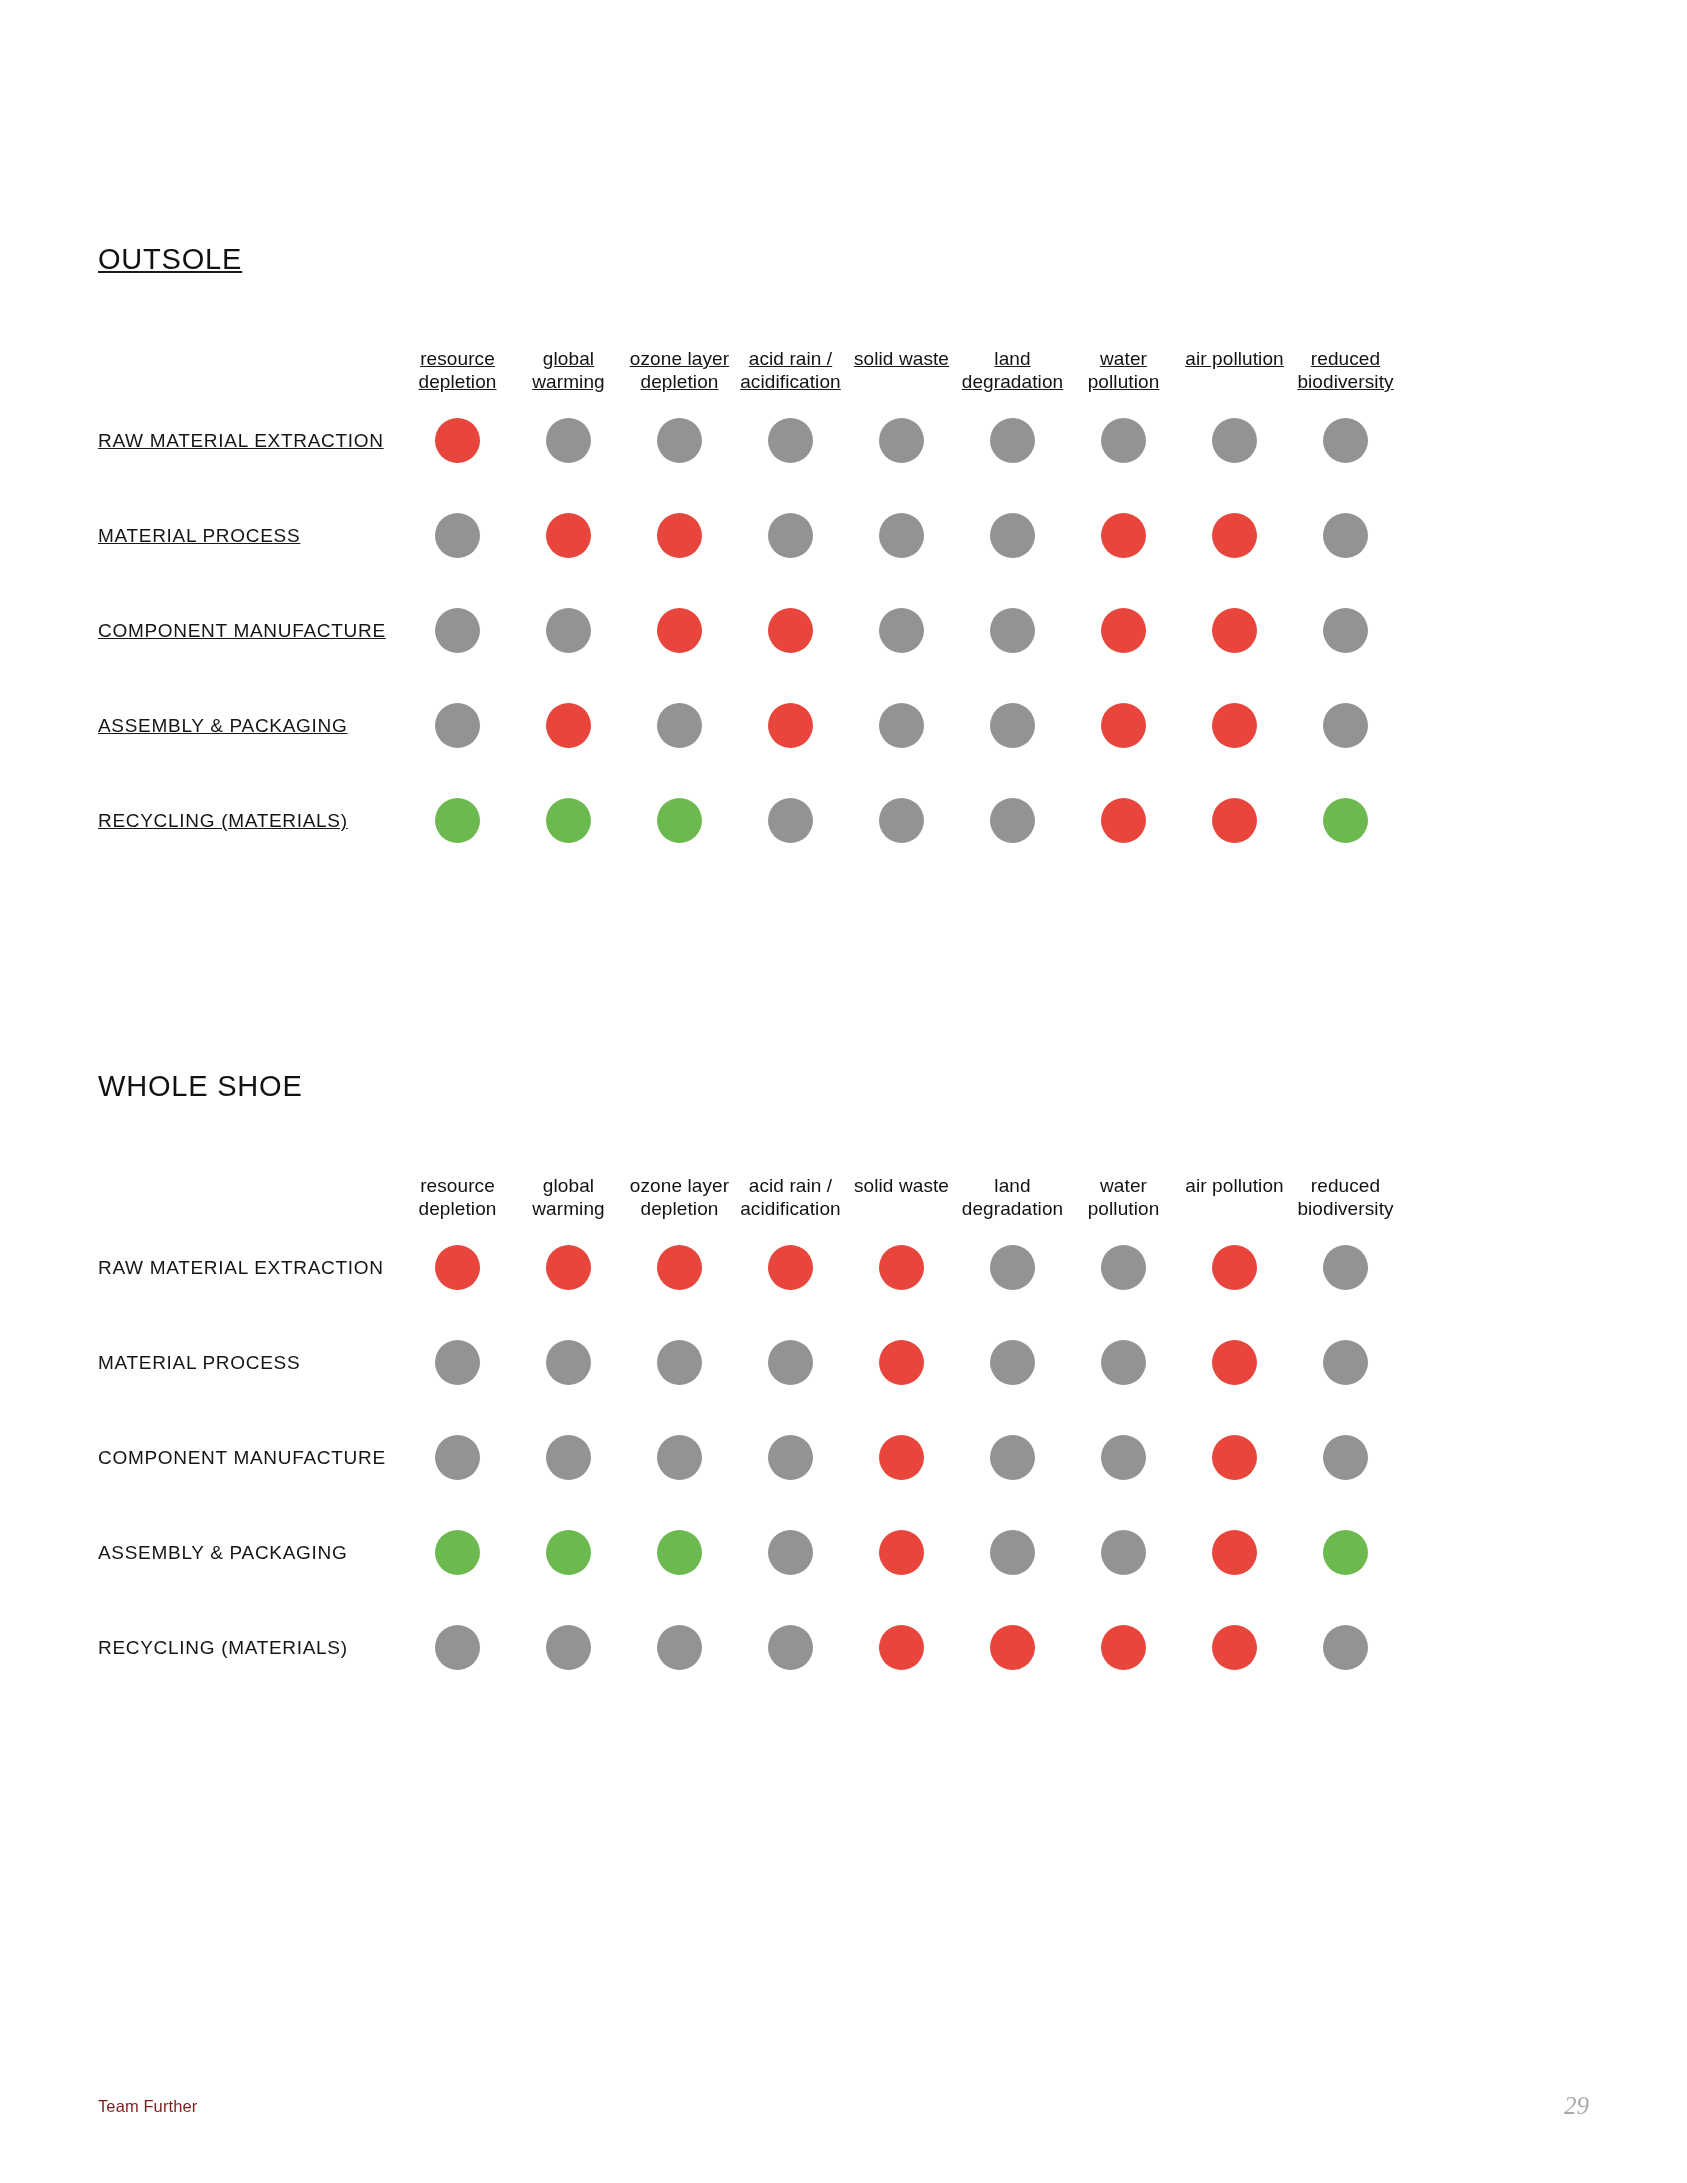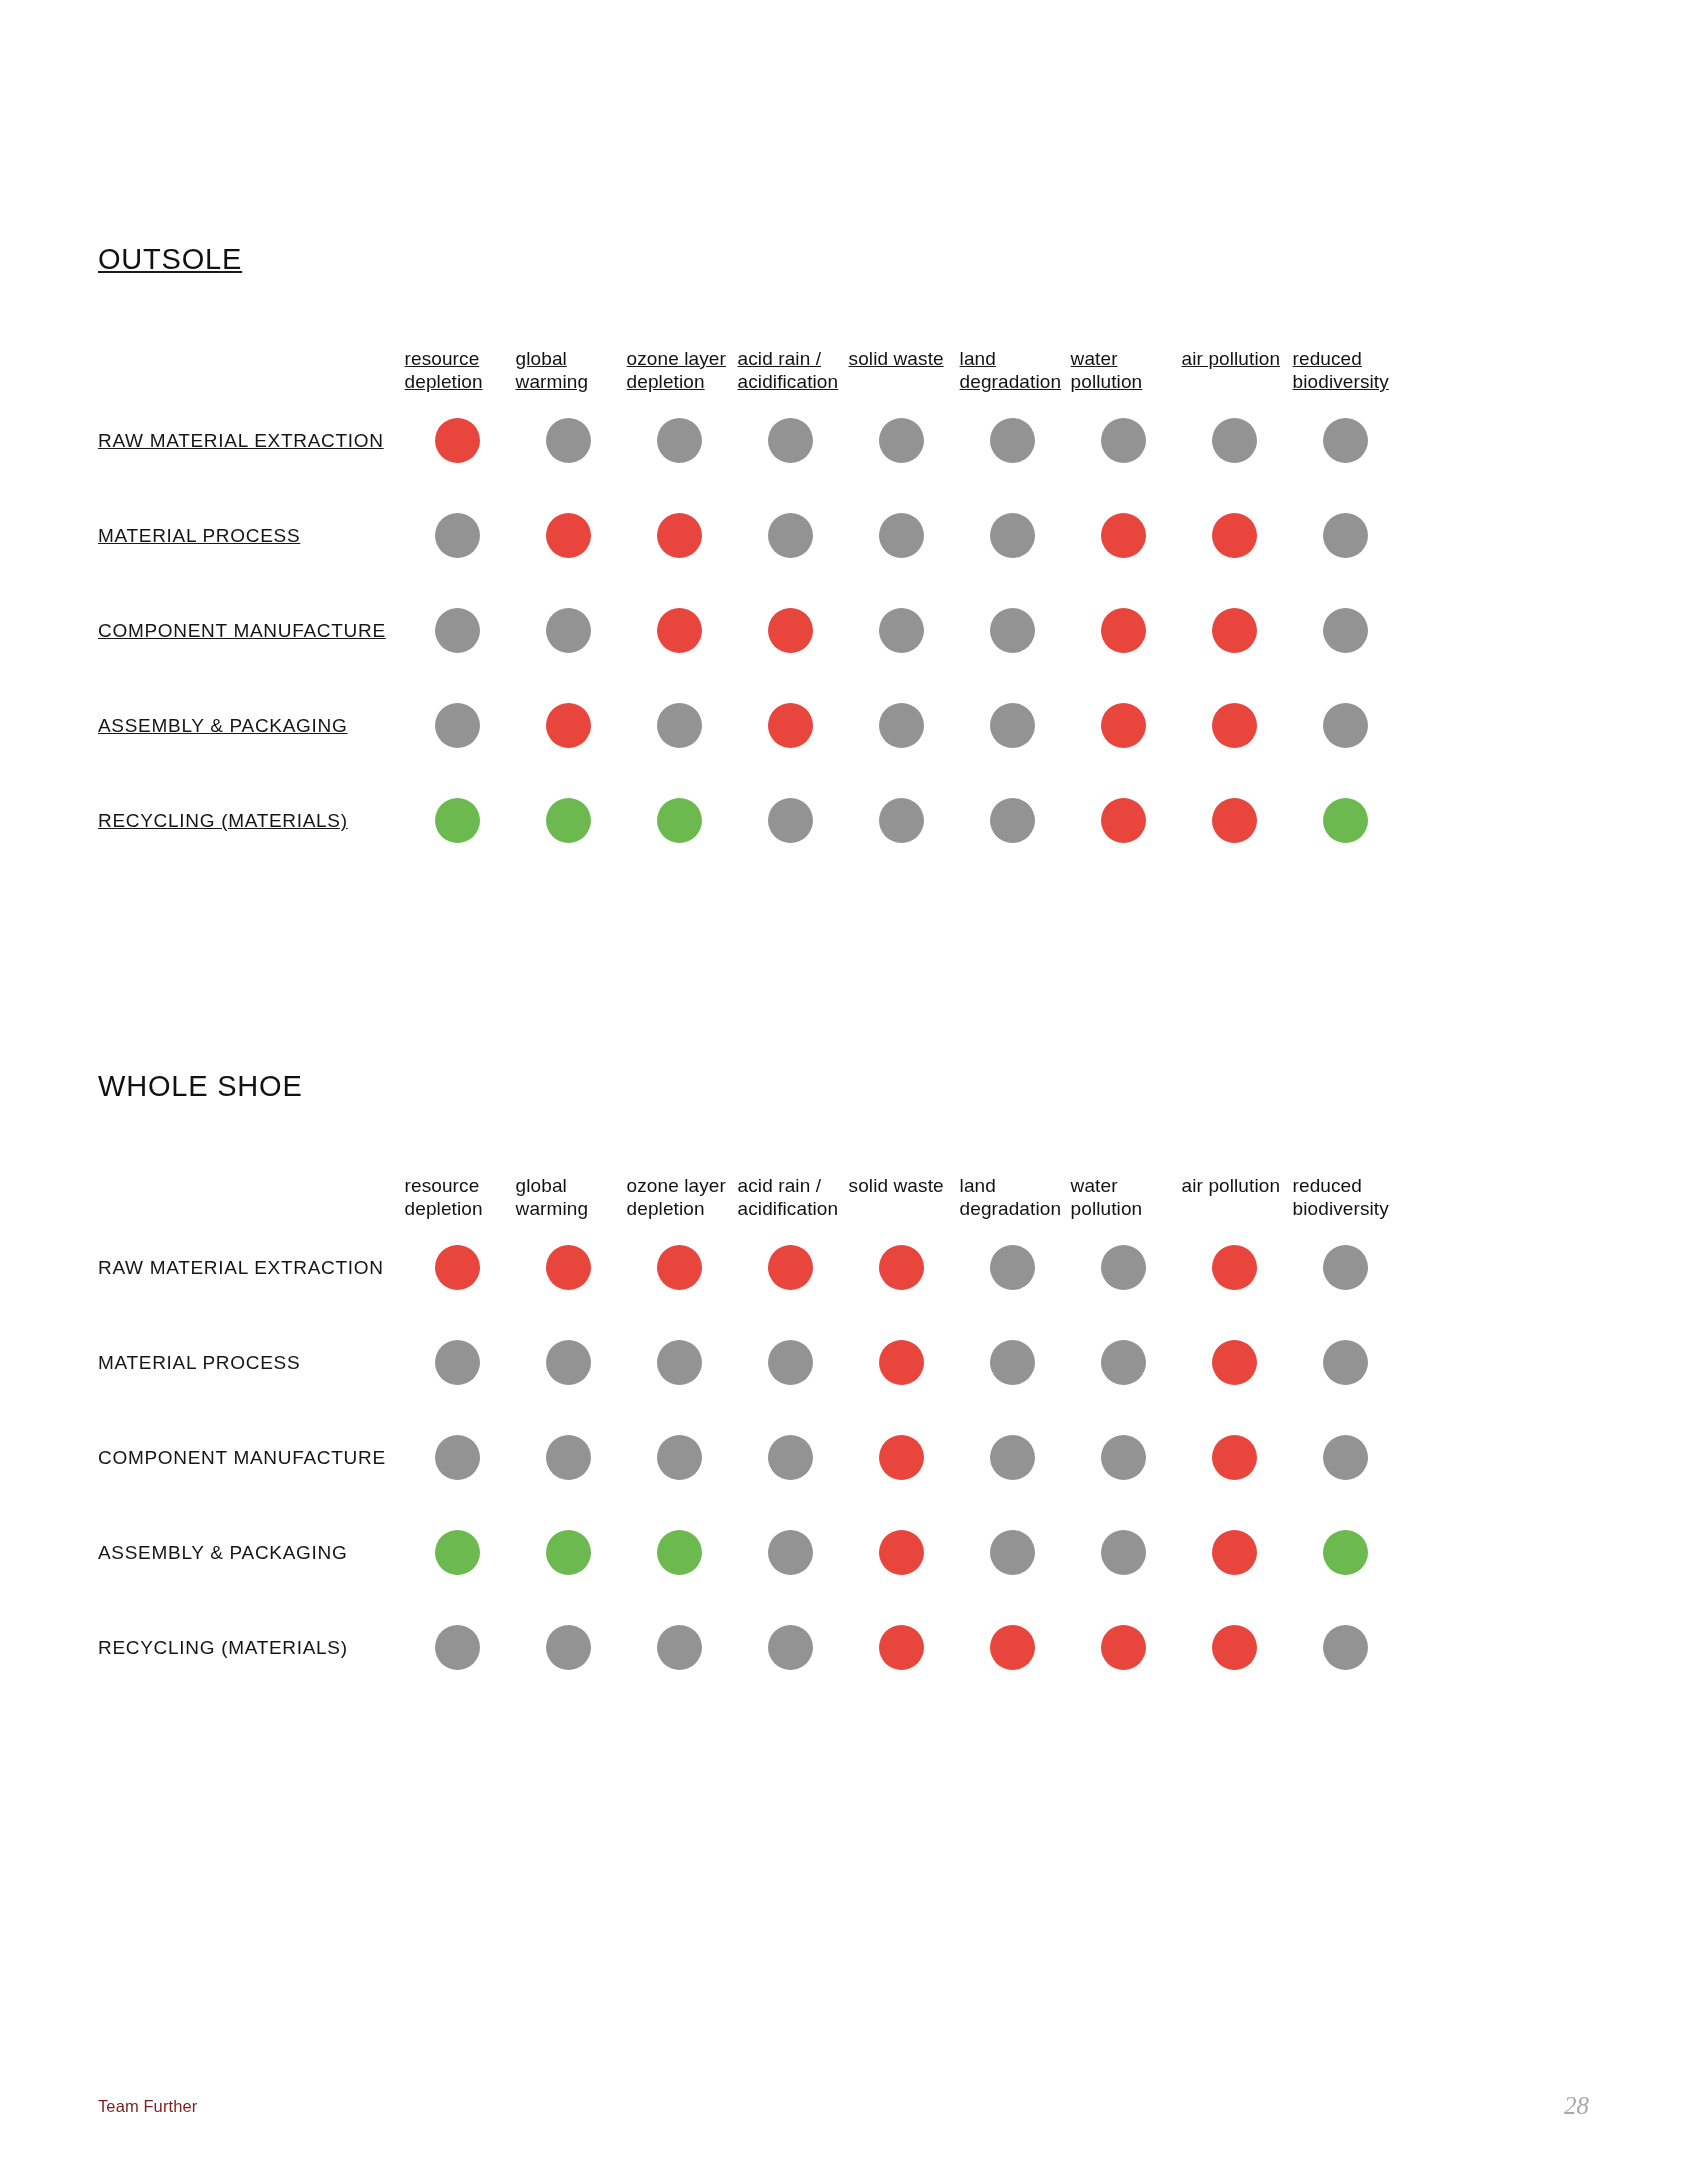--- a/index.html
+++ b/index.html
@@ -55,20 +55,21 @@
   .matrix-corner {
     grid-column: 1;
     grid-row: 1;
   }
 
   .col-head {
     font-size: 19px;
     line-height: 1.22;
     font-weight: 400;
     color: #121212;
+    text-align: center;
     align-self: start;
     padding: 0 2.6px 0 2.6px;
     white-space: pre-line;
     letter-spacing: 0.1px;
   }
 
   .row-label {
     font-size: 19px;
     letter-spacing: 0.7px;
     color: #151515;
@@ -450,17 +451,17 @@
           <span class="dot dot--red" style="background: rgb(232, 69, 60);"></span>
         </div>
         <div class="dot-cell">
           <span class="dot dot--gray" style="background: rgb(147, 147, 147);"></span>
         </div>
       </div>
   </div>
 
   <div class="footer">
     <span class="footer-left">Team Further</span>
-    <span class="footer-right">28</span>
+    <span class="footer-right">29</span>
   </div>
 
 </div>
 
 
 </body></html>

